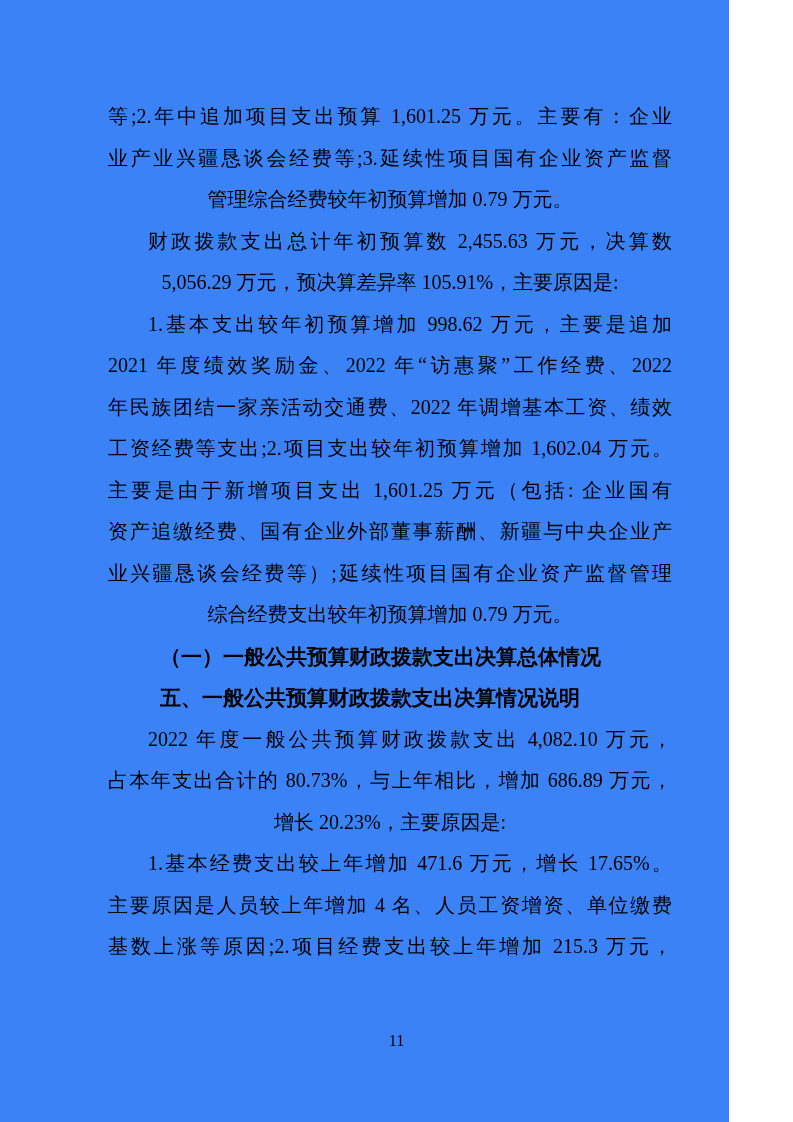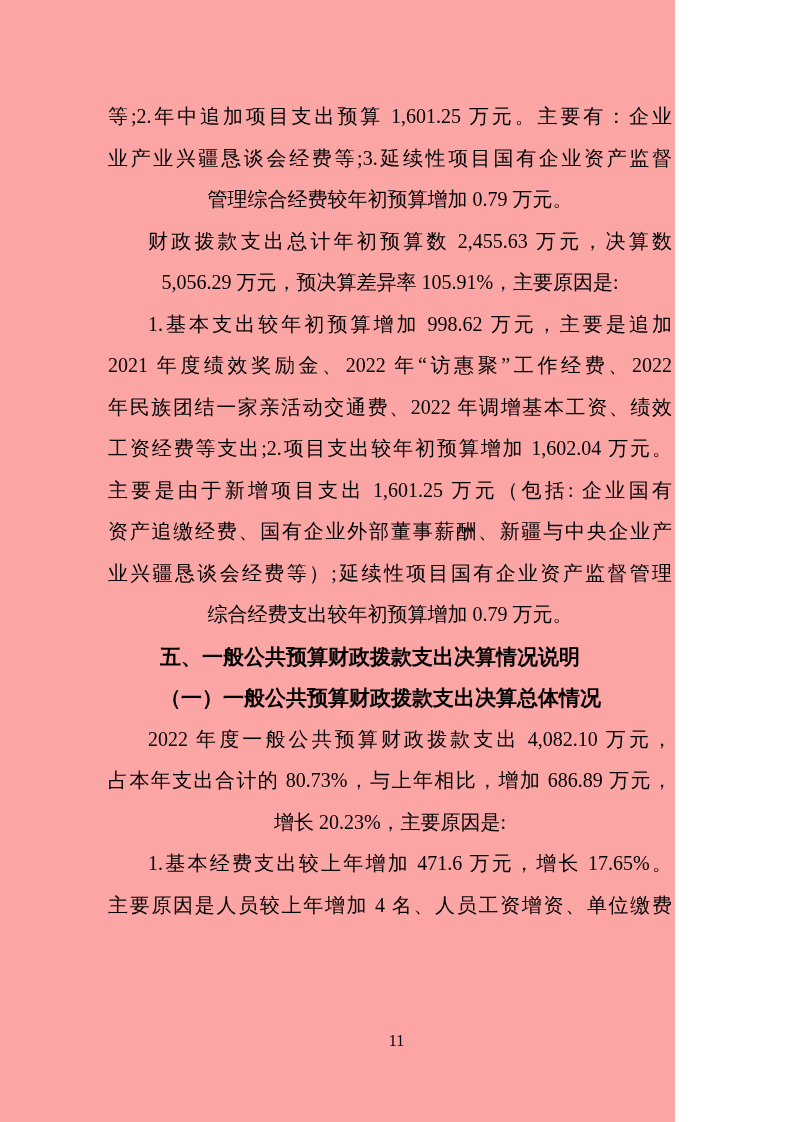--- a/index.html
+++ b/index.html
@@ -2,23 +2,23 @@
 <html lang="zh"><head>
 <meta charset="utf-8">
 <style>
   html, body {
     margin: 0;
     padding: 0;
     background: #ffffff;
   }
   .page {
     position: relative;
-    width: 675px;
+    width: 729px;
     height: 1122px;
-    background: #fca5a5;
+    background: #3b82f6;
     overflow: hidden;
     color: #000000;
   }
   .doc {
     position: absolute;
     left: 108px;
     top: 96px;
     width: 564px;
   }
   .line {
@@ -74,23 +74,24 @@
     <div class="line j i">财政拨款支出总计年初预算数 2,455.63 万元，决算数</div>
     <div class="line e">5,056.29 万元，预决算差异率 105.91%，主要原因是:</div>
     <div class="line j i">1.基本支出较年初预算增加 998.62 万元，主要是追加</div>
     <div class="line j">2021 年度绩效奖励金、2022 年“访惠聚”工作经费、2022</div>
     <div class="line j">年民族团结一家亲活动交通费、2022 年调增基本工资、绩效</div>
     <div class="line j">工资经费等支出;2.项目支出较年初预算增加 1,602.04 万元。</div>
     <div class="line j">主要是由于新增项目支出 1,601.25 万元（包括: 企业国有</div>
     <div class="line j">资产追缴经费、国有企业外部董事薪酬、新疆与中央企业产</div>
     <div class="line j">业兴疆恳谈会经费等）;延续性项目国有企业资产监督管理</div>
     <div class="line e">综合经费支出较年初预算增加 0.79 万元。</div>
+    <div class="line h">（一）一般公共预算财政拨款支出决算总体情况</div>
     <div class="line h">五、一般公共预算财政拨款支出决算情况说明</div>
-    <div class="line h">（一）一般公共预算财政拨款支出决算总体情况</div>
     <div class="line j i">2022 年度一般公共预算财政拨款支出 4,082.10 万元，</div>
     <div class="line j">占本年支出合计的 80.73%，与上年相比，增加 686.89 万元，</div>
     <div class="line e">增长 20.23%，主要原因是:</div>
     <div class="line j i">1.基本经费支出较上年增加 471.6 万元，增长 17.65%。</div>
     <div class="line j">主要原因是人员较上年增加 4 名、人员工资增资、单位缴费</div>
+    <div class="line j">基数上涨等原因;2.项目经费支出较上年增加 215.3 万元，</div>
   </div>
 
   <div class="footer">11</div>
 </div>
 
 </body></html>

